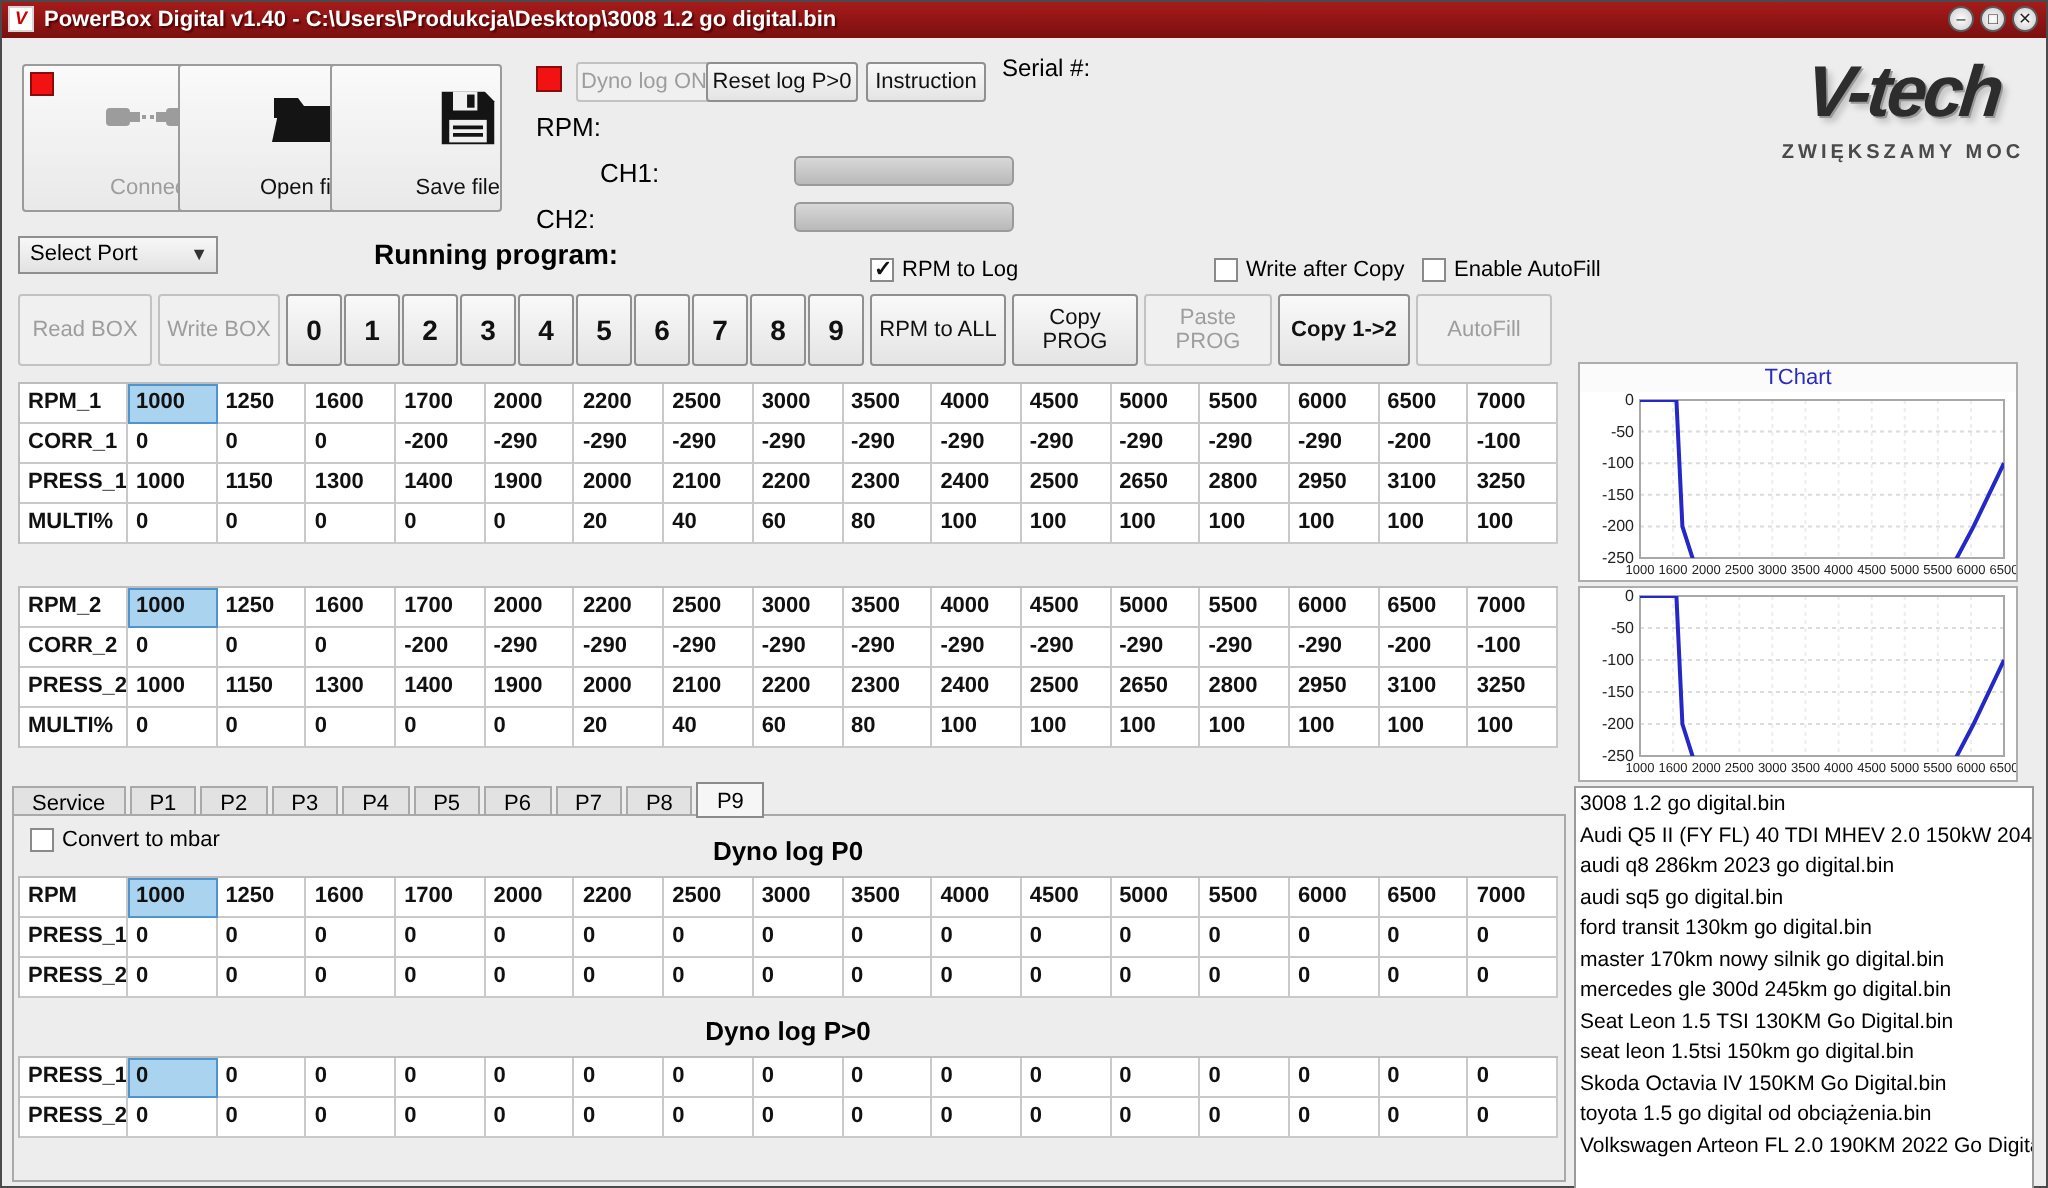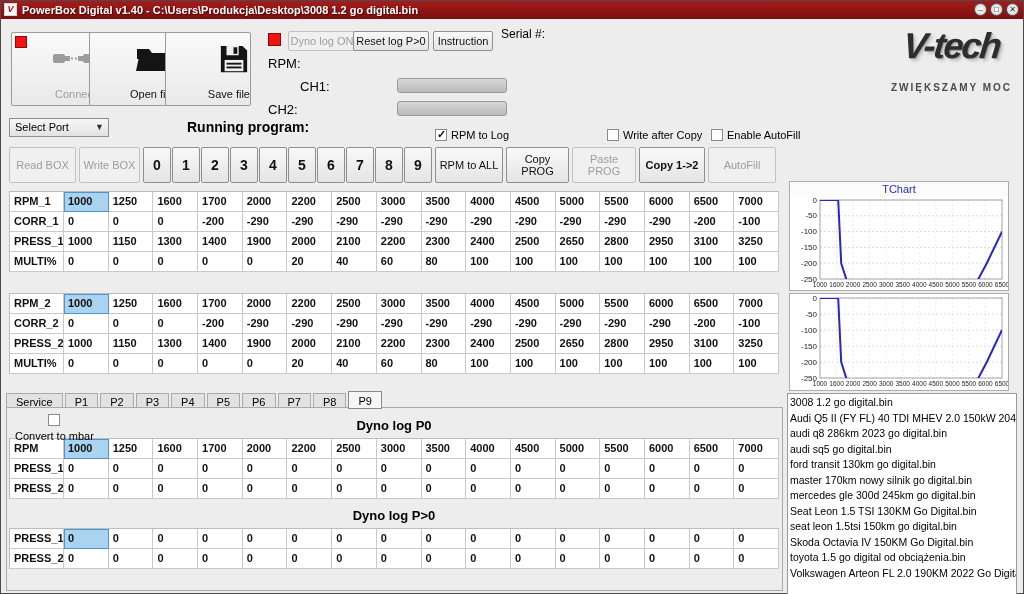--- a/index.html
+++ b/index.html
@@ -73,21 +73,21 @@
   .chart-title { height:14px; font-size:11px; color:#2a2ac4; text-align:center; line-height:14px; background:#fbfbfb; }
   .chart-plot { width:100%; }
   .filelist { position:absolute; left:786px; top:392px; width:230px; height:240px; background:#fff;
     border:1px solid #9a9a9a; overflow:hidden; padding:1px 2px; }
   .file-item { font-size:10.5px; line-height:15.5px; color:#000; white-space:nowrap; }
 
   
   .logo { position:absolute; left:883px; top:24px; width:135px; text-align:center; }
   .logo-brand { font-size:36px; font-weight:bold; font-style:italic; letter-spacing:-2px; color:#2d2d2d;
     transform:skewX(-6deg); text-shadow:1px 1px 0 #999, 3px 3px 3px #c4c4c4; }
-  .logo-tagline { margin-top:15px; font-size:10px; font-weight:bold; letter-spacing:2px; color:#4a4a4a; white-space:nowrap; }
+  .logo-tagline { margin-top:4px; font-size:10px; font-weight:bold; letter-spacing:2px; color:#4a4a4a; white-space:nowrap; }
 </style>
 </head>
 <body>
 
 <div class="window">
 
   <div class="titlebar">
     <div class="title-icon">V</div>
     <div class="title-text">PowerBox Digital v1.40 - C:\Users\Produkcja\Desktop\3008 1.2 go digital.bin</div>
     <div class="win-controls">
@@ -337,21 +337,21 @@
       <div class="tab">P3</div>
       <div class="tab">P4</div>
       <div class="tab">P5</div>
       <div class="tab">P6</div>
       <div class="tab">P7</div>
       <div class="tab">P8</div>
       <div class="tab active">P9</div>
     </div>
   <div class="tabpanel"></div>
 
-  <label class="cb" style="left:14px; top:413px; z-index:5;flex-direction:column;">
+  <label class="cb" style="left:14px; top:413px; z-index:5;">
     <span class="cbbox"></span>
     <span>Convert to mbar</span>
   </label>
 
   <div class="dyno-title" style="top:417px;">Dyno log  P0</div>
   <div class="ptable" style="left:8px; top:437px;">
       <div class="cell rlabel">RPM</div>
       <div class="cell val hl">1000</div>
       <div class="cell val">1250</div>
       <div class="cell val">1600</div>

